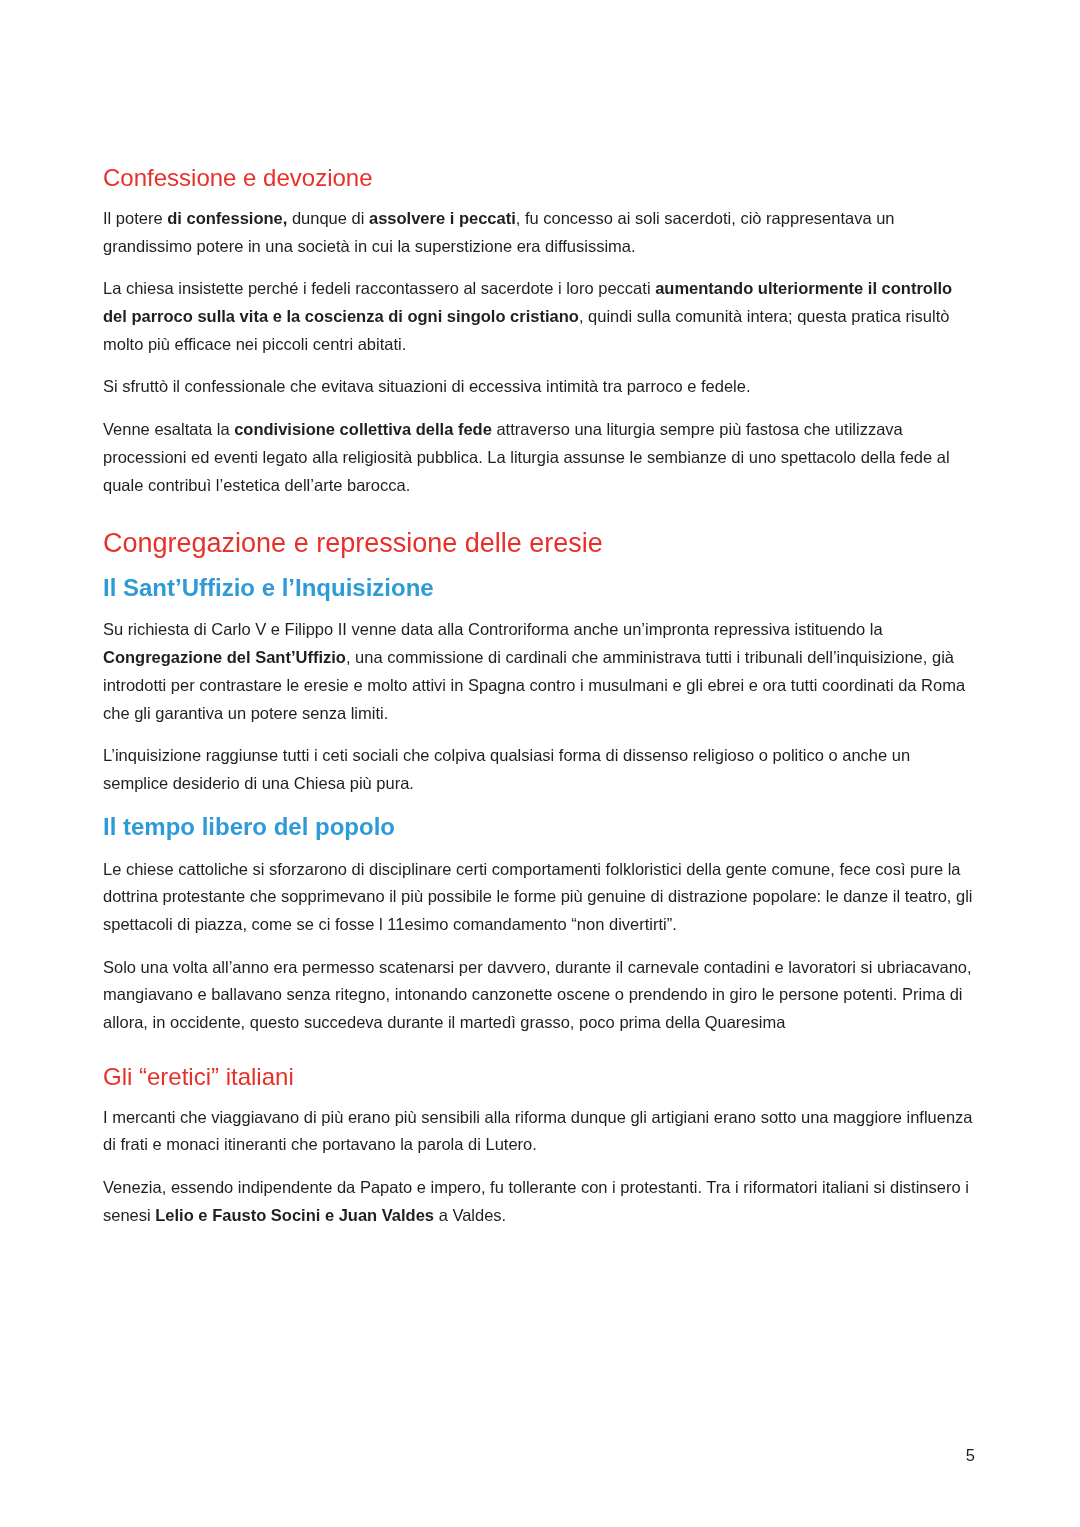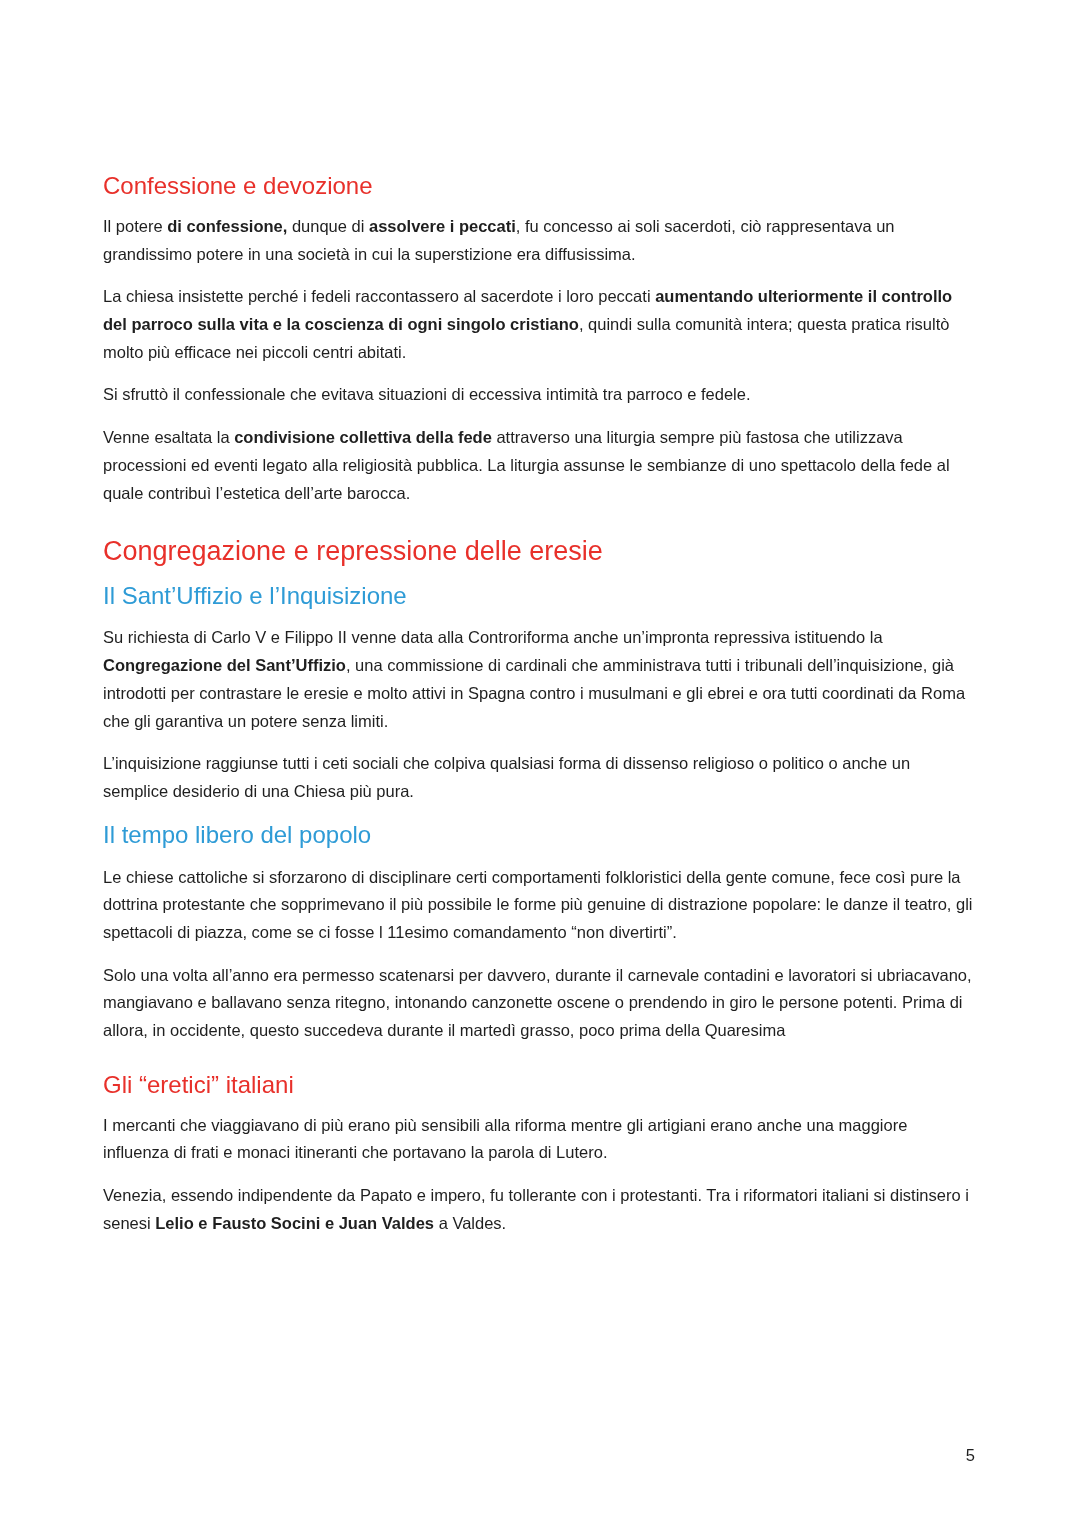--- a/index.html
+++ b/index.html
@@ -40,58 +40,58 @@
   }
   h2.sub-red {
     font-size: 24px;
     font-weight: 400;
     color: var(--heading-red);
     margin: 26px 0 12px 0;
     line-height: 1.2;
   }
   h2.sub-blue {
     font-size: 24px;
-    font-weight: 400;
+    font-weight: 700;
     color: var(--heading-blue);
     margin: 14px 0 14px 0;
     line-height: 1.2;
   }
   h2.sub-blue.spaced { }
   .page-number {
     position: absolute;
     right: 105px;
     bottom: 62px;
     font-size: 16.5px;
     color: var(--body-text);
   }
 </style>
 </head>
 <body>
 
 <div class="page">
 
-  <h2 class="sub-red" style="margin-top:12px;">Confessione e devozione</h2>
+  <h2 class="sub-red" style="margin-top:4px;">Confessione e devozione</h2>
 
   <p class="body-para"><span>Il potere </span><span class="b">di confessione,</span><span> dunque di </span><span class="b">assolvere i peccati</span><span>, fu concesso ai soli sacerdoti, ciò rappresentava un grandissimo potere in una società in cui la superstizione era diffusissima.</span></p>
   <p class="body-para"><span>La chiesa insistette perché i fedeli raccontassero al sacerdote i loro peccati </span><span class="b">aumentando ulteriormente il controllo del parroco sulla vita e la coscienza di ogni singolo cristiano</span><span>, quindi sulla comunità intera; questa pratica risultò molto più efficace nei piccoli centri abitati.</span></p>
   <p class="body-para"><span>Si sfruttò il confessionale che evitava situazioni di eccessiva intimità tra parroco e fedele.</span></p>
   <p class="body-para"><span>Venne esaltata la </span><span class="b">condivisione collettiva della fede</span><span> attraverso una liturgia sempre più fastosa che utilizzava processioni ed eventi legato alla religiosità pubblica. La liturgia assunse le sembianze di uno spettacolo della fede al quale contribuì l’estetica dell’arte barocca.</span></p>
 
   <h1 class="sec-red">Congregazione e repressione delle eresie</h1>
 
   <h2 class="sub-blue">Il Sant’Uffizio e l’Inquisizione</h2>
 
   <p class="body-para"><span>Su richiesta di Carlo V e Filippo II venne data alla Controriforma anche un’impronta repressiva istituendo la </span><span class="b">Congregazione del Sant’Uffizio</span><span>, una commissione di cardinali che amministrava tutti i tribunali dell’inquisizione, già introdotti per contrastare le eresie e molto attivi in Spagna contro i musulmani e gli ebrei e ora tutti coordinati da Roma che gli garantiva un potere senza limiti.</span></p>
   <p class="body-para"><span>L’inquisizione raggiunse tutti i ceti sociali che colpiva qualsiasi forma di dissenso religioso o politico o anche un semplice desiderio di una Chiesa più pura.</span></p>
 
   <h2 class="sub-blue spaced">Il tempo libero del popolo</h2>
 
   <p class="body-para"><span>Le chiese cattoliche si sforzarono di disciplinare certi comportamenti folkloristici della gente comune, fece così pure la dottrina protestante che sopprimevano il più possibile le forme più genuine di distrazione popolare: le danze il teatro, gli spettacoli di piazza, come se ci fosse l 11esimo comandamento “non divertirti”.</span></p>
   <p class="body-para"><span>Solo una volta all’anno era permesso scatenarsi per davvero, durante il carnevale contadini e lavoratori si ubriacavano, mangiavano e ballavano senza ritegno, intonando canzonette oscene o prendendo in giro le persone potenti. Prima di allora, in occidente, questo succedeva durante il martedì grasso, poco prima della Quaresima</span></p>
 
   <h2 class="sub-red">Gli “eretici” italiani</h2>
 
-  <p class="body-para"><span>I mercanti che viaggiavano di più erano più sensibili alla riforma mentre gli artigiani erano anche una maggiore influenza di frati e monaci itineranti che portavano la parola di Lutero.</span></p>
+  <p class="body-para"><span>I mercanti che viaggiavano di più erano più sensibili alla riforma dunque gli artigiani erano sotto una maggiore influenza di frati e monaci itineranti che portavano la parola di Lutero.</span></p>
   <p class="body-para"><span>Venezia, essendo indipendente da Papato e impero, fu tollerante con i protestanti. Tra i riformatori italiani si distinsero i senesi </span><span class="b">Lelio e Fausto Socini e Juan Valdes</span><span> a Valdes.</span></p>
 
   <div class="page-number">5</div>
 
 </div>
 
 </body></html>

